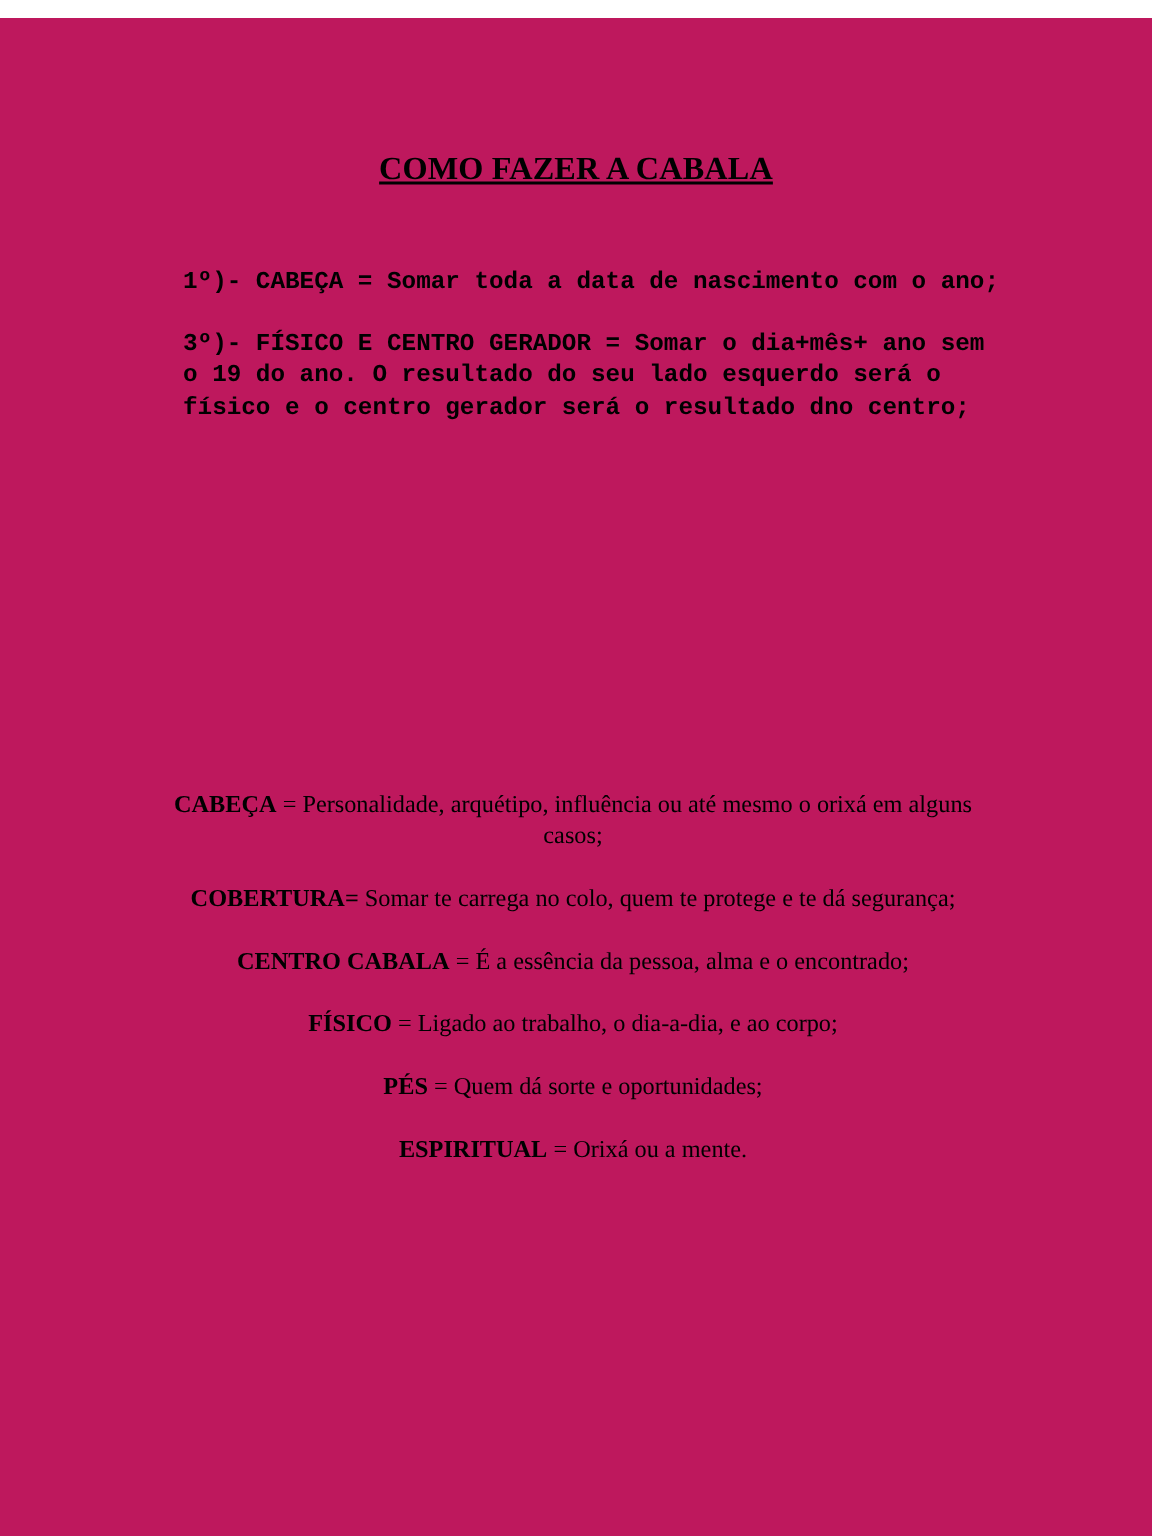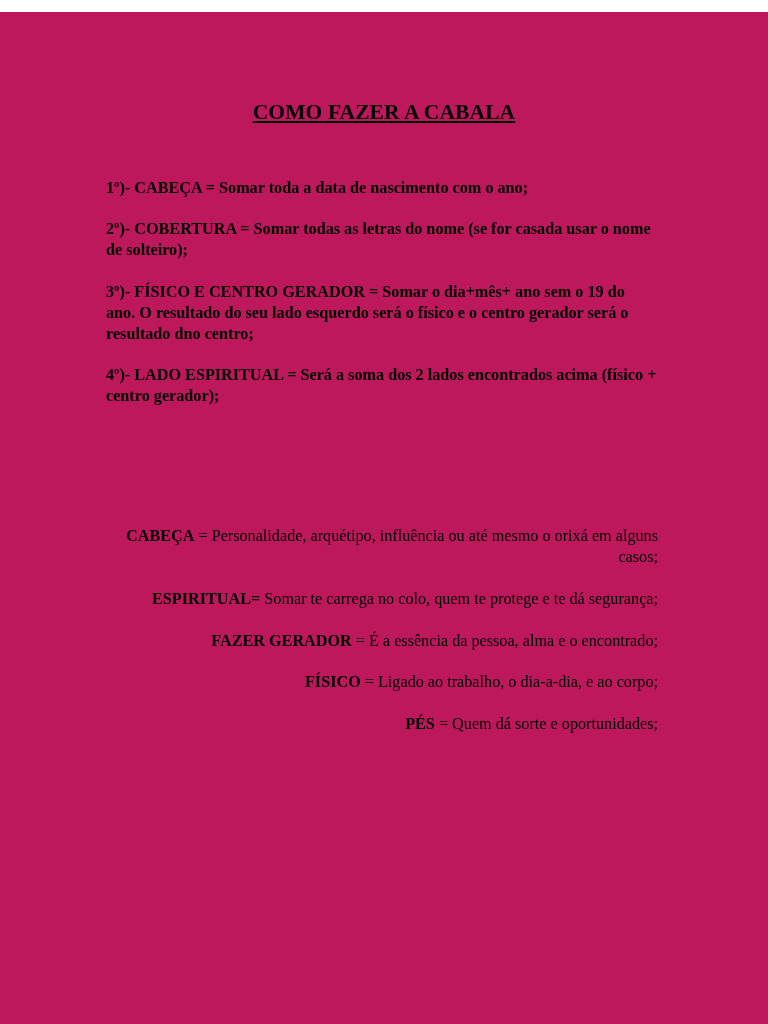--- a/index.html
+++ b/index.html
@@ -43,23 +43,24 @@
     line-height: 1.15;
   }
   .doc-title span {
     text-decoration: underline;
     text-underline-offset: 2px;
   }
 
   
   .steps {
     position: absolute;
-    left: 0;
+    left: 16px;
     top: 166px;
     width: 552px;
+    font-family: Liberation Mono, monospace;
   }
 
   .step {
     font-size: 16.2px;
     font-weight: bold;
     line-height: 21.2px;
     margin: 0 0 20px 0;
     text-align: left;
   }
 
@@ -69,58 +70,59 @@
     left: 0;
     top: 514px;
     width: 552px;
   }
 
   .definition {
     font-size: 16.2px;
     font-weight: normal;
     line-height: 21.2px;
     margin: 0 0 20.5px 0;
-    text-align: right;
+    text-align: center;
   }
 
   .definition .term {
     font-weight: bold;
   }
 
   .definition .eq-bold {
     font-weight: bold;
   }
 </style>
 </head>
 <body>
 
 <div class="page">
   <div class="content">
 
     <h1 class="doc-title"><span>COMO FAZER A CABALA</span></h1>
 
     <section class="steps">
       <p class="step">1º)- CABEÇA = Somar toda a data de nascimento com o ano;</p>
-      <p class="step">2º)- COBERTURA = Somar todas as letras do nome (se for casada usar o nome de solteiro);</p>
       <p class="step">3º)- FÍSICO E CENTRO GERADOR = Somar o dia+mês+ ano sem o 19 do ano. O resultado do seu lado esquerdo será o físico e o centro gerador será o resultado dno centro;</p>
-      <p class="step">4º)- LADO ESPIRITUAL = Será a soma dos 2 lados encontrados acima (físico + centro gerador);</p>
     </section>
 
     <section class="definitions">
       <p class="definition">
         <span class="term">CABEÇA</span><span> = </span><span>Personalidade, arquétipo, influência ou até mesmo o orixá em alguns casos;</span>
       </p>
       <p class="definition">
-        <span class="term">ESPIRITUAL</span><span class="eq-bold">= </span><span>Somar te carrega no colo, quem te protege e te dá segurança;</span>
+        <span class="term">COBERTURA</span><span class="eq-bold">= </span><span>Somar te carrega no colo, quem te protege e te dá segurança;</span>
       </p>
       <p class="definition">
-        <span class="term">FAZER GERADOR</span><span> = </span><span>É a essência da pessoa, alma e o encontrado;</span>
+        <span class="term">CENTRO CABALA</span><span> = </span><span>É a essência da pessoa, alma e o encontrado;</span>
       </p>
       <p class="definition">
         <span class="term">FÍSICO</span><span> = </span><span>Ligado ao trabalho, o dia-a-dia, e ao corpo;</span>
       </p>
       <p class="definition">
         <span class="term">PÉS</span><span> = </span><span>Quem dá sorte e oportunidades;</span>
       </p>
+      <p class="definition">
+        <span class="term">ESPIRITUAL</span><span> = </span><span>Orixá ou a mente.</span>
+      </p>
     </section>
 
   </div>
 </div>
 
 </body></html>

